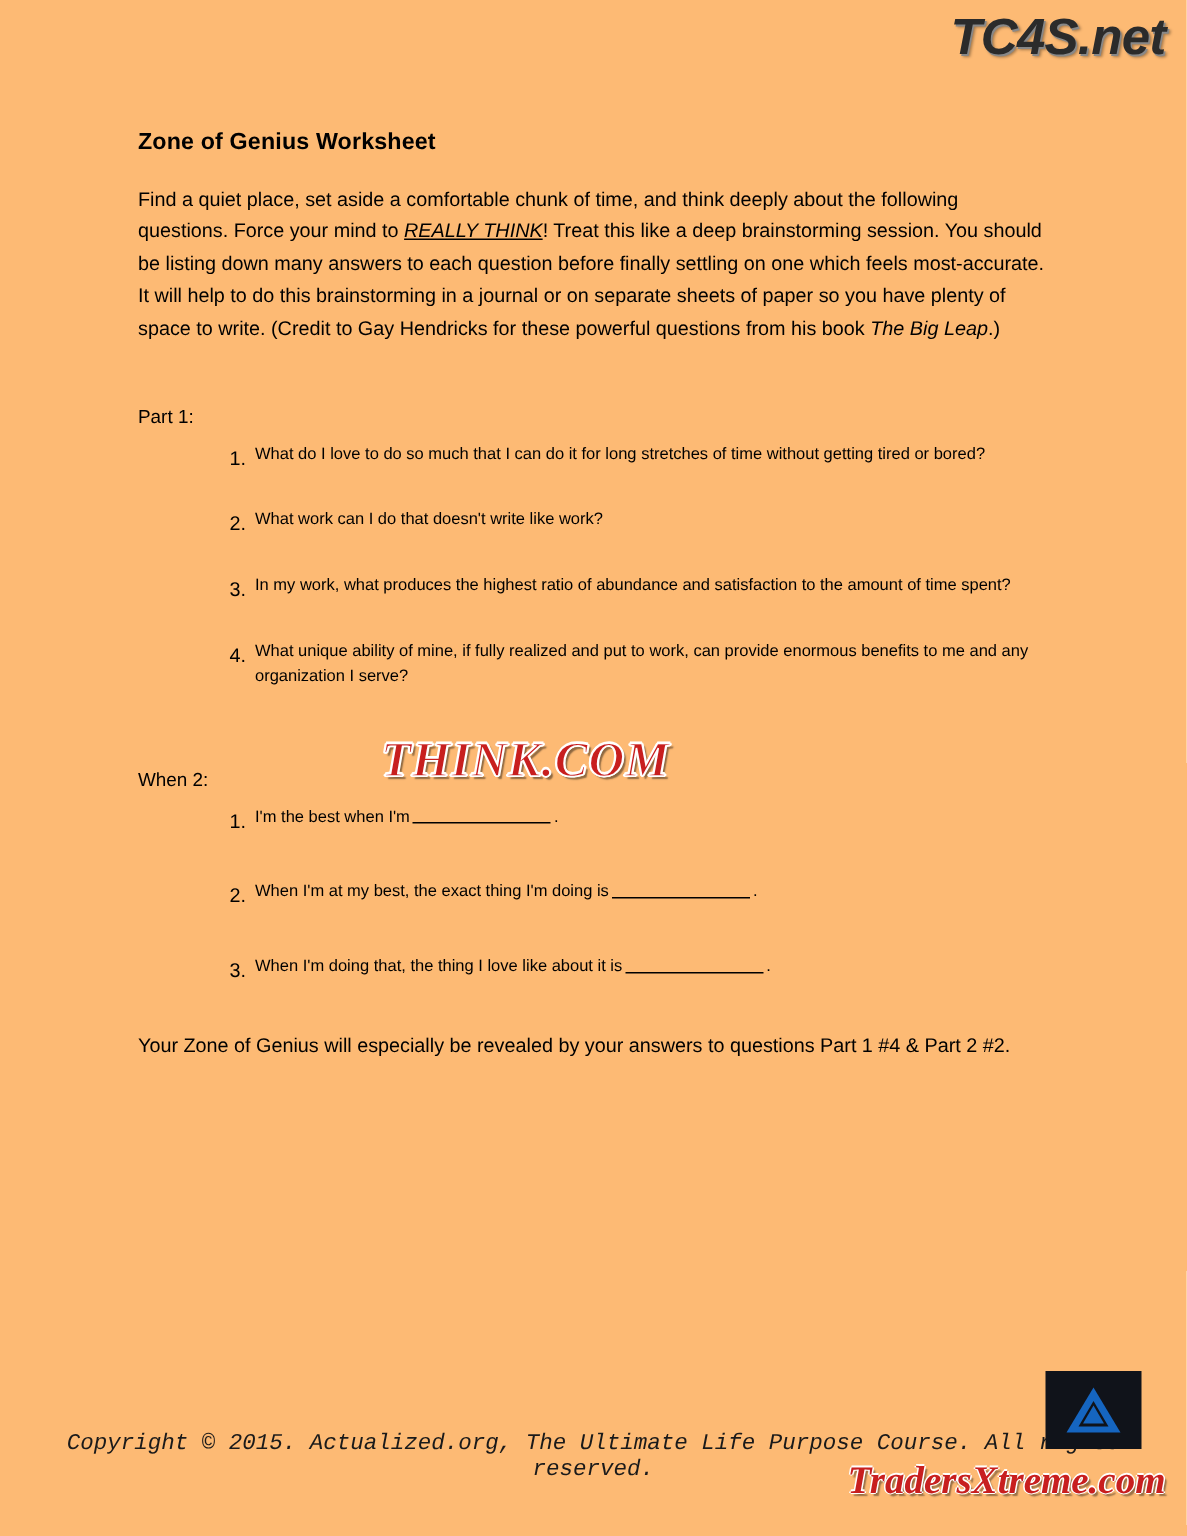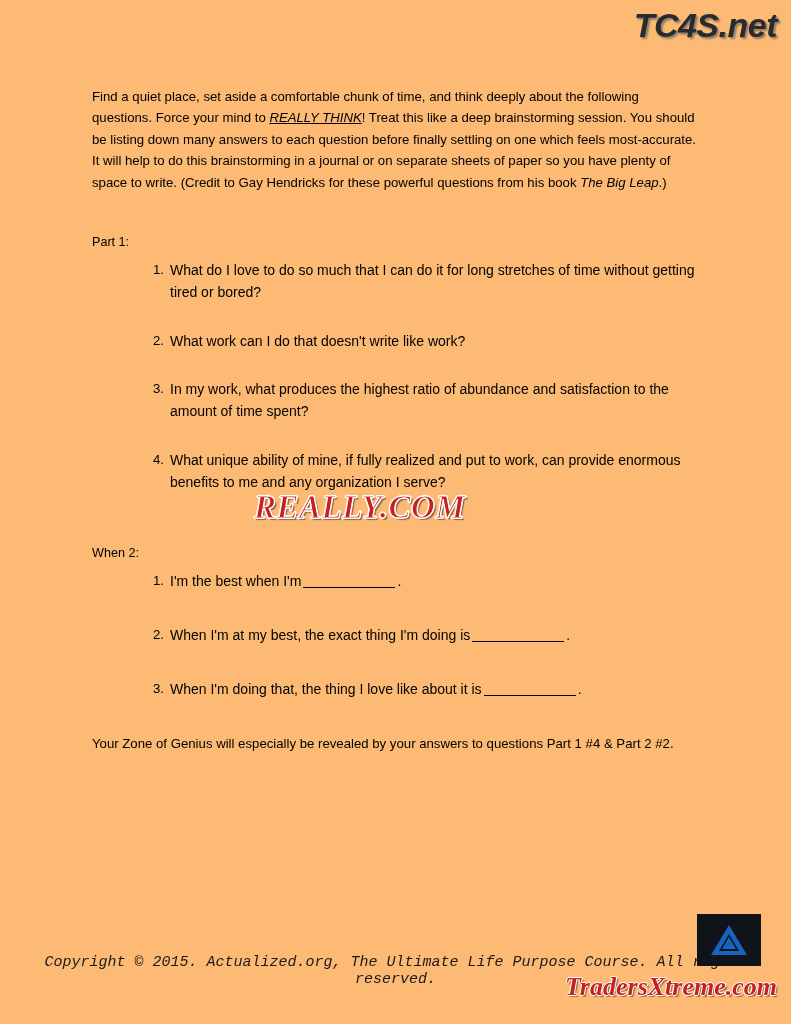--- a/index.html
+++ b/index.html
@@ -71,21 +71,21 @@
   .part-label.part2 { margin-top: 52px; }
 
   ol.qlist {
     margin: 0;
     padding: 0 0 0 52px;
     list-style: none;
     counter-reset: q;
   }
   ol.qlist > li {
     position: relative;
-    font-size: 14px;
+    font-size: 11px;
     line-height: 1.6;
     margin-bottom: 26px;
     padding-left: 26px;
     counter-increment: q;
   }
   ol.qlist > li::before {
     content: counter(q) ".";
     position: absolute;
     left: 0;
     top: 0;
@@ -178,20 +178,21 @@
 </style>
 </head>
 <body>
 
 <div class="page">
 
   <div class="tc4s-watermark">TC4S.net</div>
 
   <div class="doc">
 
+    <h1 class="doc-title">Zone of Genius Worksheet</h1>
 
     <p class="intro"><span>Find a quiet place, set aside a comfortable chunk of time, and think deeply about the following questions. Force your mind to </span><span class="underline">REALLY THINK</span><span>! Treat this like a deep brainstorming session. You should be listing down many answers to each question before finally settling on one which feels most-accurate. It will help to do this brainstorming in a journal or on separate sheets of paper so you have plenty of space to write. (Credit to Gay Hendricks for these powerful questions from his book </span><span class="italic">The Big Leap</span><span>.)</span></p>
 
     <div class="part-label">Part 1:</div>
 
     <ol class="qlist">
       <li><span>What do I love to do so much that I can do it for long stretches of time without getting tired or bored?</span></li>
       <li><span>What work can I do that doesn't write like work?</span></li>
       <li><span>In my work, what produces the highest ratio of abundance and satisfaction to the amount of time spent?</span></li>
       <li><span>What unique ability of mine, if fully realized and put to work, can provide enormous benefits to me and any organization I serve?</span></li>
@@ -202,21 +203,21 @@
     <ol class="qlist part-two">
       <li><span>I'm the best when I'm</span><span class="blank"></span><span>.</span></li>
       <li><span>When I'm at my best, the exact thing I'm doing is</span><span class="blank"></span><span>.</span></li>
       <li><span>When I'm doing that, the thing I love like about it is</span><span class="blank"></span><span>.</span></li>
     </ol>
 
     <div class="closing">Your Zone of Genius will especially be revealed by your answers to questions Part 1 #4 &amp; Part 2 #2.</div>
 
   </div>
 
-  <div class="dlsub-watermark">REALLY.COM</div>
+  <div class="dlsub-watermark">THINK.COM</div>
 
   <div class="footer">Copyright © 2015. Actualized.org, The Ultimate Life Purpose Course. All rights reserved.</div>
 
   <div class="logo-badge">
     <svg width="40" height="34" viewBox="0 0 40 34" aria-hidden="true">
       <polygon points="20,2 38,32 2,32" fill="#1565c0"></polygon>
       <polygon points="20,11 30,28 10,28" fill="#10131a"></polygon>
       <polygon points="20,14 27,26 13,26" fill="#1565c0"></polygon>
     </svg>
   </div>

